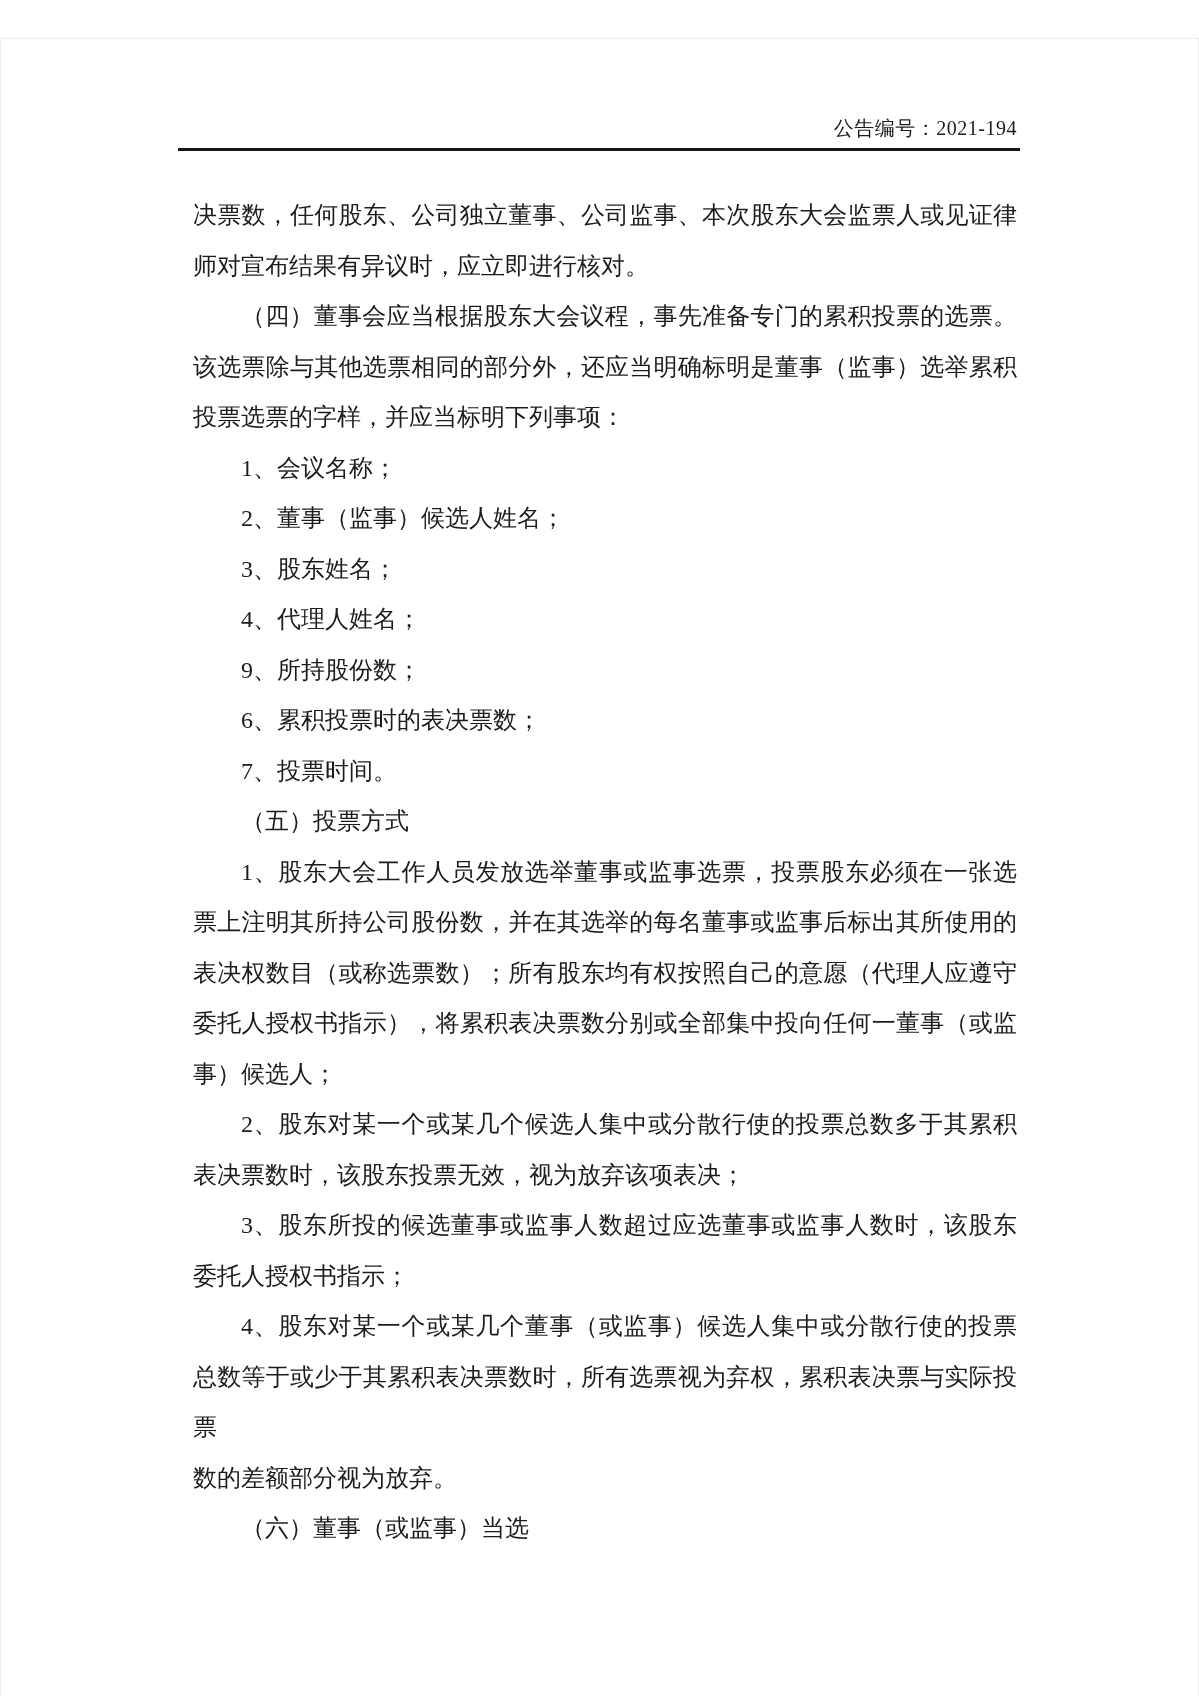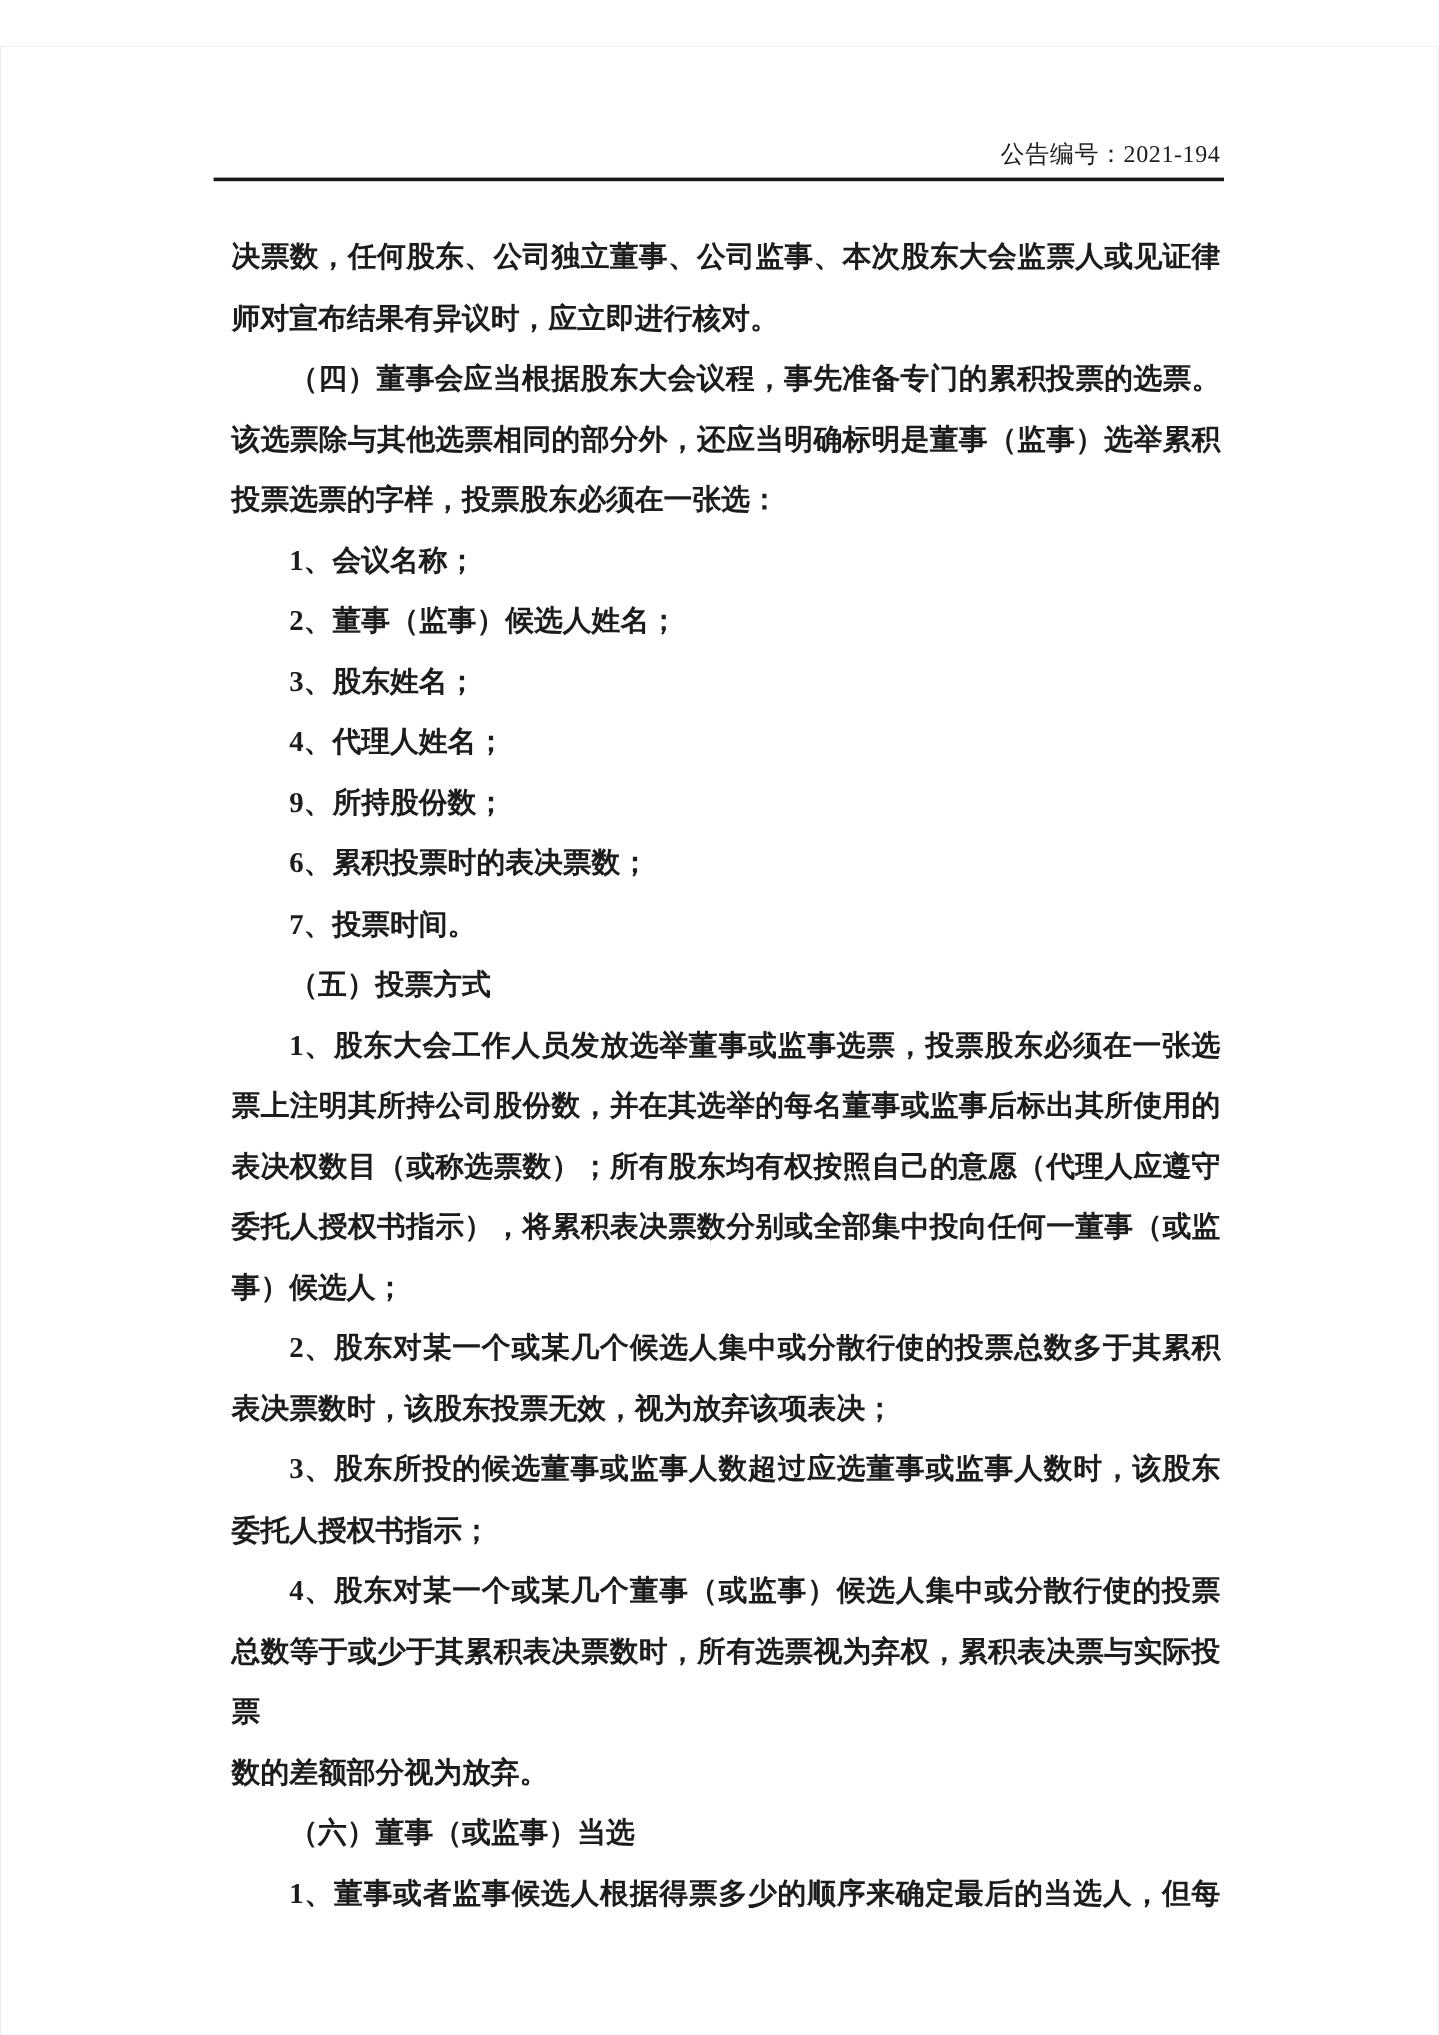--- a/index.html
+++ b/index.html
@@ -40,41 +40,40 @@
     top: 152px;
     width: 824px;
     font-size: 24px;
     line-height: 50.5px;
   }
   .text-line {
     text-align: justify;
     text-align-last: left;
     line-break: strict;
     white-space: normal;
-    font-weight: bold;
   }
   .text-line.fill {
     text-align-last: justify;
   }
   .text-line.indent {
     text-indent: 2em;
   }
 </style>
 </head>
 <body>
 
 <div class="page">
   <div class="notice-number">公告编号：2021-194</div>
   <div class="header-rule"></div>
   <div class="doc-body">
       <div class="text-line fill">决票数，任何股东、公司独立董事、公司监事、本次股东大会监票人或见证律</div>
       <div class="text-line">师对宣布结果有异议时，应立即进行核对。</div>
       <div class="text-line indent fill">（四）董事会应当根据股东大会议程，事先准备专门的累积投票的选票。</div>
       <div class="text-line fill">该选票除与其他选票相同的部分外，还应当明确标明是董事（监事）选举累积</div>
-      <div class="text-line">投票选票的字样，投票股东必须在一张选：</div>
+      <div class="text-line">投票选票的字样，并应当标明下列事项：</div>
       <div class="text-line indent">1、会议名称；</div>
       <div class="text-line indent">2、董事（监事）候选人姓名；</div>
       <div class="text-line indent">3、股东姓名；</div>
       <div class="text-line indent">4、代理人姓名；</div>
       <div class="text-line indent">9、所持股份数；</div>
       <div class="text-line indent">6、累积投票时的表决票数；</div>
       <div class="text-line indent">7、投票时间。</div>
       <div class="text-line indent">（五）投票方式</div>
       <div class="text-line indent fill">1、股东大会工作人员发放选举董事或监事选票，投票股东必须在一张选</div>
       <div class="text-line fill">票上注明其所持公司股份数，并在其选举的每名董事或监事后标出其所使用的</div>
@@ -82,15 +81,14 @@
       <div class="text-line fill">委托人授权书指示），将累积表决票数分别或全部集中投向任何一董事（或监</div>
       <div class="text-line">事）候选人；</div>
       <div class="text-line indent fill">2、股东对某一个或某几个候选人集中或分散行使的投票总数多于其累积</div>
       <div class="text-line">表决票数时，该股东投票无效，视为放弃该项表决；</div>
       <div class="text-line indent fill">3、股东所投的候选董事或监事人数超过应选董事或监事人数时，该股东</div>
       <div class="text-line">委托人授权书指示；</div>
       <div class="text-line indent fill">4、股东对某一个或某几个董事（或监事）候选人集中或分散行使的投票</div>
       <div class="text-line fill">总数等于或少于其累积表决票数时，所有选票视为弃权，累积表决票与实际投票</div>
       <div class="text-line">数的差额部分视为放弃。</div>
       <div class="text-line indent">（六）董事（或监事）当选</div>
-      <div class="text-line indent fill">1、董事或者监事候选人根据得票多少的顺序来确定最后的当选人，但每</div>
     </div>
 </div>
 
 </body></html>

